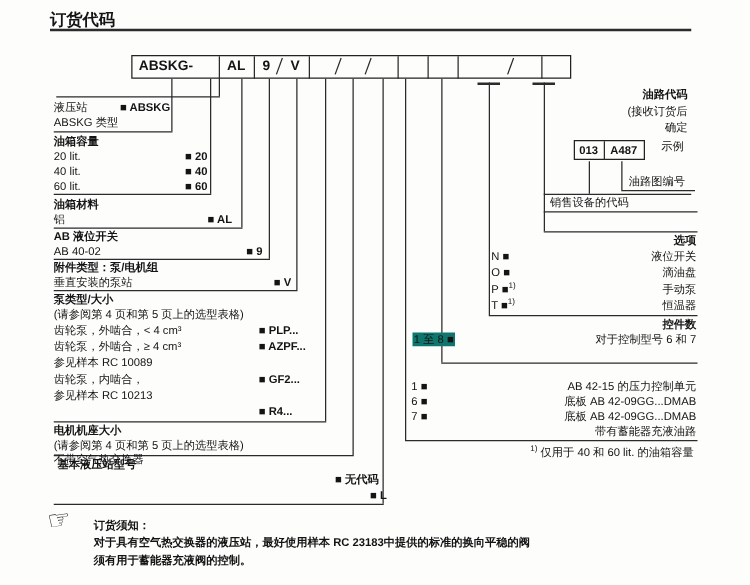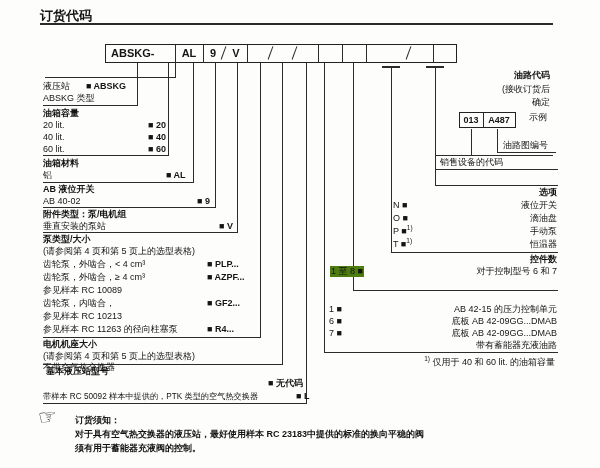--- a/index.html
+++ b/index.html
@@ -66,21 +66,21 @@
   <div class="hl" style="left:43px;top:337px;width:218px"></div>
   <div class="hl" style="left:43px;top:364px;width:240px"></div>
   <div class="hl" style="left:43px;top:403px;width:264px"></div>
 
   <div class="hl" style="left:324px;top:352px;width:234px"></div>
   <div class="hl" style="left:353px;top:290px;width:205px"></div>
   <div class="hl" style="left:391px;top:252px;width:167px"></div>
   <div class="hl" style="left:435px;top:185px;width:123px"></div>
 
   <span class="t" style="left:43px;top:81px">液压站</span>
-  <span class="t b" style="left:86px;top:81px">■ ABSKG</span>
+  <span class="t b" style="left:96px;top:81px">■ ABSKG</span>
   <span class="t" style="left:43px;top:93px">ABSKG 类型</span>
 
   <span class="t b" style="left:43px;top:108px">油箱容量</span>
   <span class="t" style="left:43px;top:120px">20 lit.</span>
   <span class="t b" style="left:148px;top:120px">■ 20</span>
   <span class="t" style="left:43px;top:132px">40 lit.</span>
   <span class="t b" style="left:148px;top:132px">■ 40</span>
   <span class="t" style="left:43px;top:144px">60 lit.</span>
   <span class="t b" style="left:148px;top:144px">■ 60</span>
 
@@ -99,30 +99,28 @@
   <span class="t b" style="left:43px;top:234px">泵类型/大小</span>
   <span class="t" style="left:43px;top:246px">(请参阅第 4 页和第 5 页上的选型表格)</span>
   <span class="t" style="left:43px;top:259px">齿轮泵，外啮合，&lt; 4 cm³</span>
   <span class="t b" style="left:207px;top:259px">■ PLP...</span>
   <span class="t" style="left:43px;top:272px">齿轮泵，外啮合，≥ 4 cm³</span>
   <span class="t b" style="left:207px;top:272px">■ AZPF...</span>
   <span class="t" style="left:43px;top:285px">参见样本 RC 10089</span>
   <span class="t" style="left:43px;top:298px">齿轮泵，内啮合，</span>
   <span class="t b" style="left:207px;top:298px">■ GF2...</span>
   <span class="t" style="left:43px;top:311px">参见样本 RC 10213</span>
-  <span class="t" style="left:43px;top:324px">参见样本 RC 11263 的径向柱塞泵</span>
   <span class="t b" style="left:207px;top:324px">■ R4...</span>
 
   <span class="t b" style="left:43px;top:339px">电机机座大小</span>
   <span class="t" style="left:43px;top:351px">(请参阅第 4 页和第 5 页上的选型表格)</span>
 
   <span class="t b" style="left:46px;top:366px">基本液压站型号</span>
   <span class="t" style="left:43px;top:362px">不带空气热交换器</span>
   <span class="t b" style="left:268px;top:378px">■ 无代码</span>
-  <span class="t sm" style="left:43px;top:391px">带样本 RC 50092 样本中提供的，PTK 类型的空气热交换器</span>
   <span class="t b" style="left:296px;top:391px">■ L</span>
 
   <span class="t b" style="right:50px;top:70px">油路代码</span>
   <span class="t" style="right:50px;top:84px">(接收订货后</span>
   <span class="t" style="right:50px;top:97px">确定</span>
   <span class="t" style="right:53px;top:112px">示例</span>
   <div class="box" style="left:459px;top:112px;width:55px;height:14px"></div>
   <div class="vl" style="left:483px;top:113px;height:15px"></div>
   <span class="t b ctr" style="left:459px;top:115px;width:24px">013</span>
   <span class="t b ctr" style="left:483px;top:115px;width:32px">A487</span>
@@ -138,21 +136,21 @@
   <span class="t" style="left:393px;top:200px"><span>N ■</span><sup></sup></span>
   <span class="t" style="right:43px;top:200px">液位开关</span>
   <span class="t" style="left:393px;top:213px"><span>O ■</span><sup></sup></span>
   <span class="t" style="right:43px;top:213px">滴油盘</span>
   <span class="t" style="left:393px;top:226px"><span>P ■</span><sup>1)</sup></span>
   <span class="t" style="right:43px;top:226px">手动泵</span>
   <span class="t" style="left:393px;top:239px"><span>T ■</span><sup>1)</sup></span>
   <span class="t" style="right:43px;top:239px">恒温器</span>
 
   <span class="t b" style="right:43px;top:254px">控件数</span>
-  <span class="t" style="left:330px;top:266px;background:#4d7c0f;padding:0 1px">1 至 8 ■</span>
+  <span class="t" style="left:330px;top:266px;background:#0f766e;padding:0 1px">1 至 8 ■</span>
   <span class="t" style="right:43px;top:266px">对于控制型号 6 和 7</span>
 
   <span class="t" style="left:328px;top:304px;background:#fdfdfc;padding:0 1px">1 ■</span>
   <span class="t" style="right:43px;top:304px">AB 42-15 的压力控制单元</span>
   <span class="t" style="left:328px;top:316px;background:#fdfdfc;padding:0 1px">6 ■</span>
   <span class="t" style="right:43px;top:316px">底板 AB 42-09GG...DMAB</span>
   <span class="t" style="left:328px;top:328px;background:#fdfdfc;padding:0 1px">7 ■</span>
   <span class="t" style="right:43px;top:328px">底板 AB 42-09GG...DMAB</span>
   <span class="t" style="right:43px;top:340px">带有蓄能器充液油路</span>
   <span class="t" style="right:45px;top:357px"><sup>1)</sup><span> 仅用于 40 和 60 lit. 的油箱容量</span></span>

